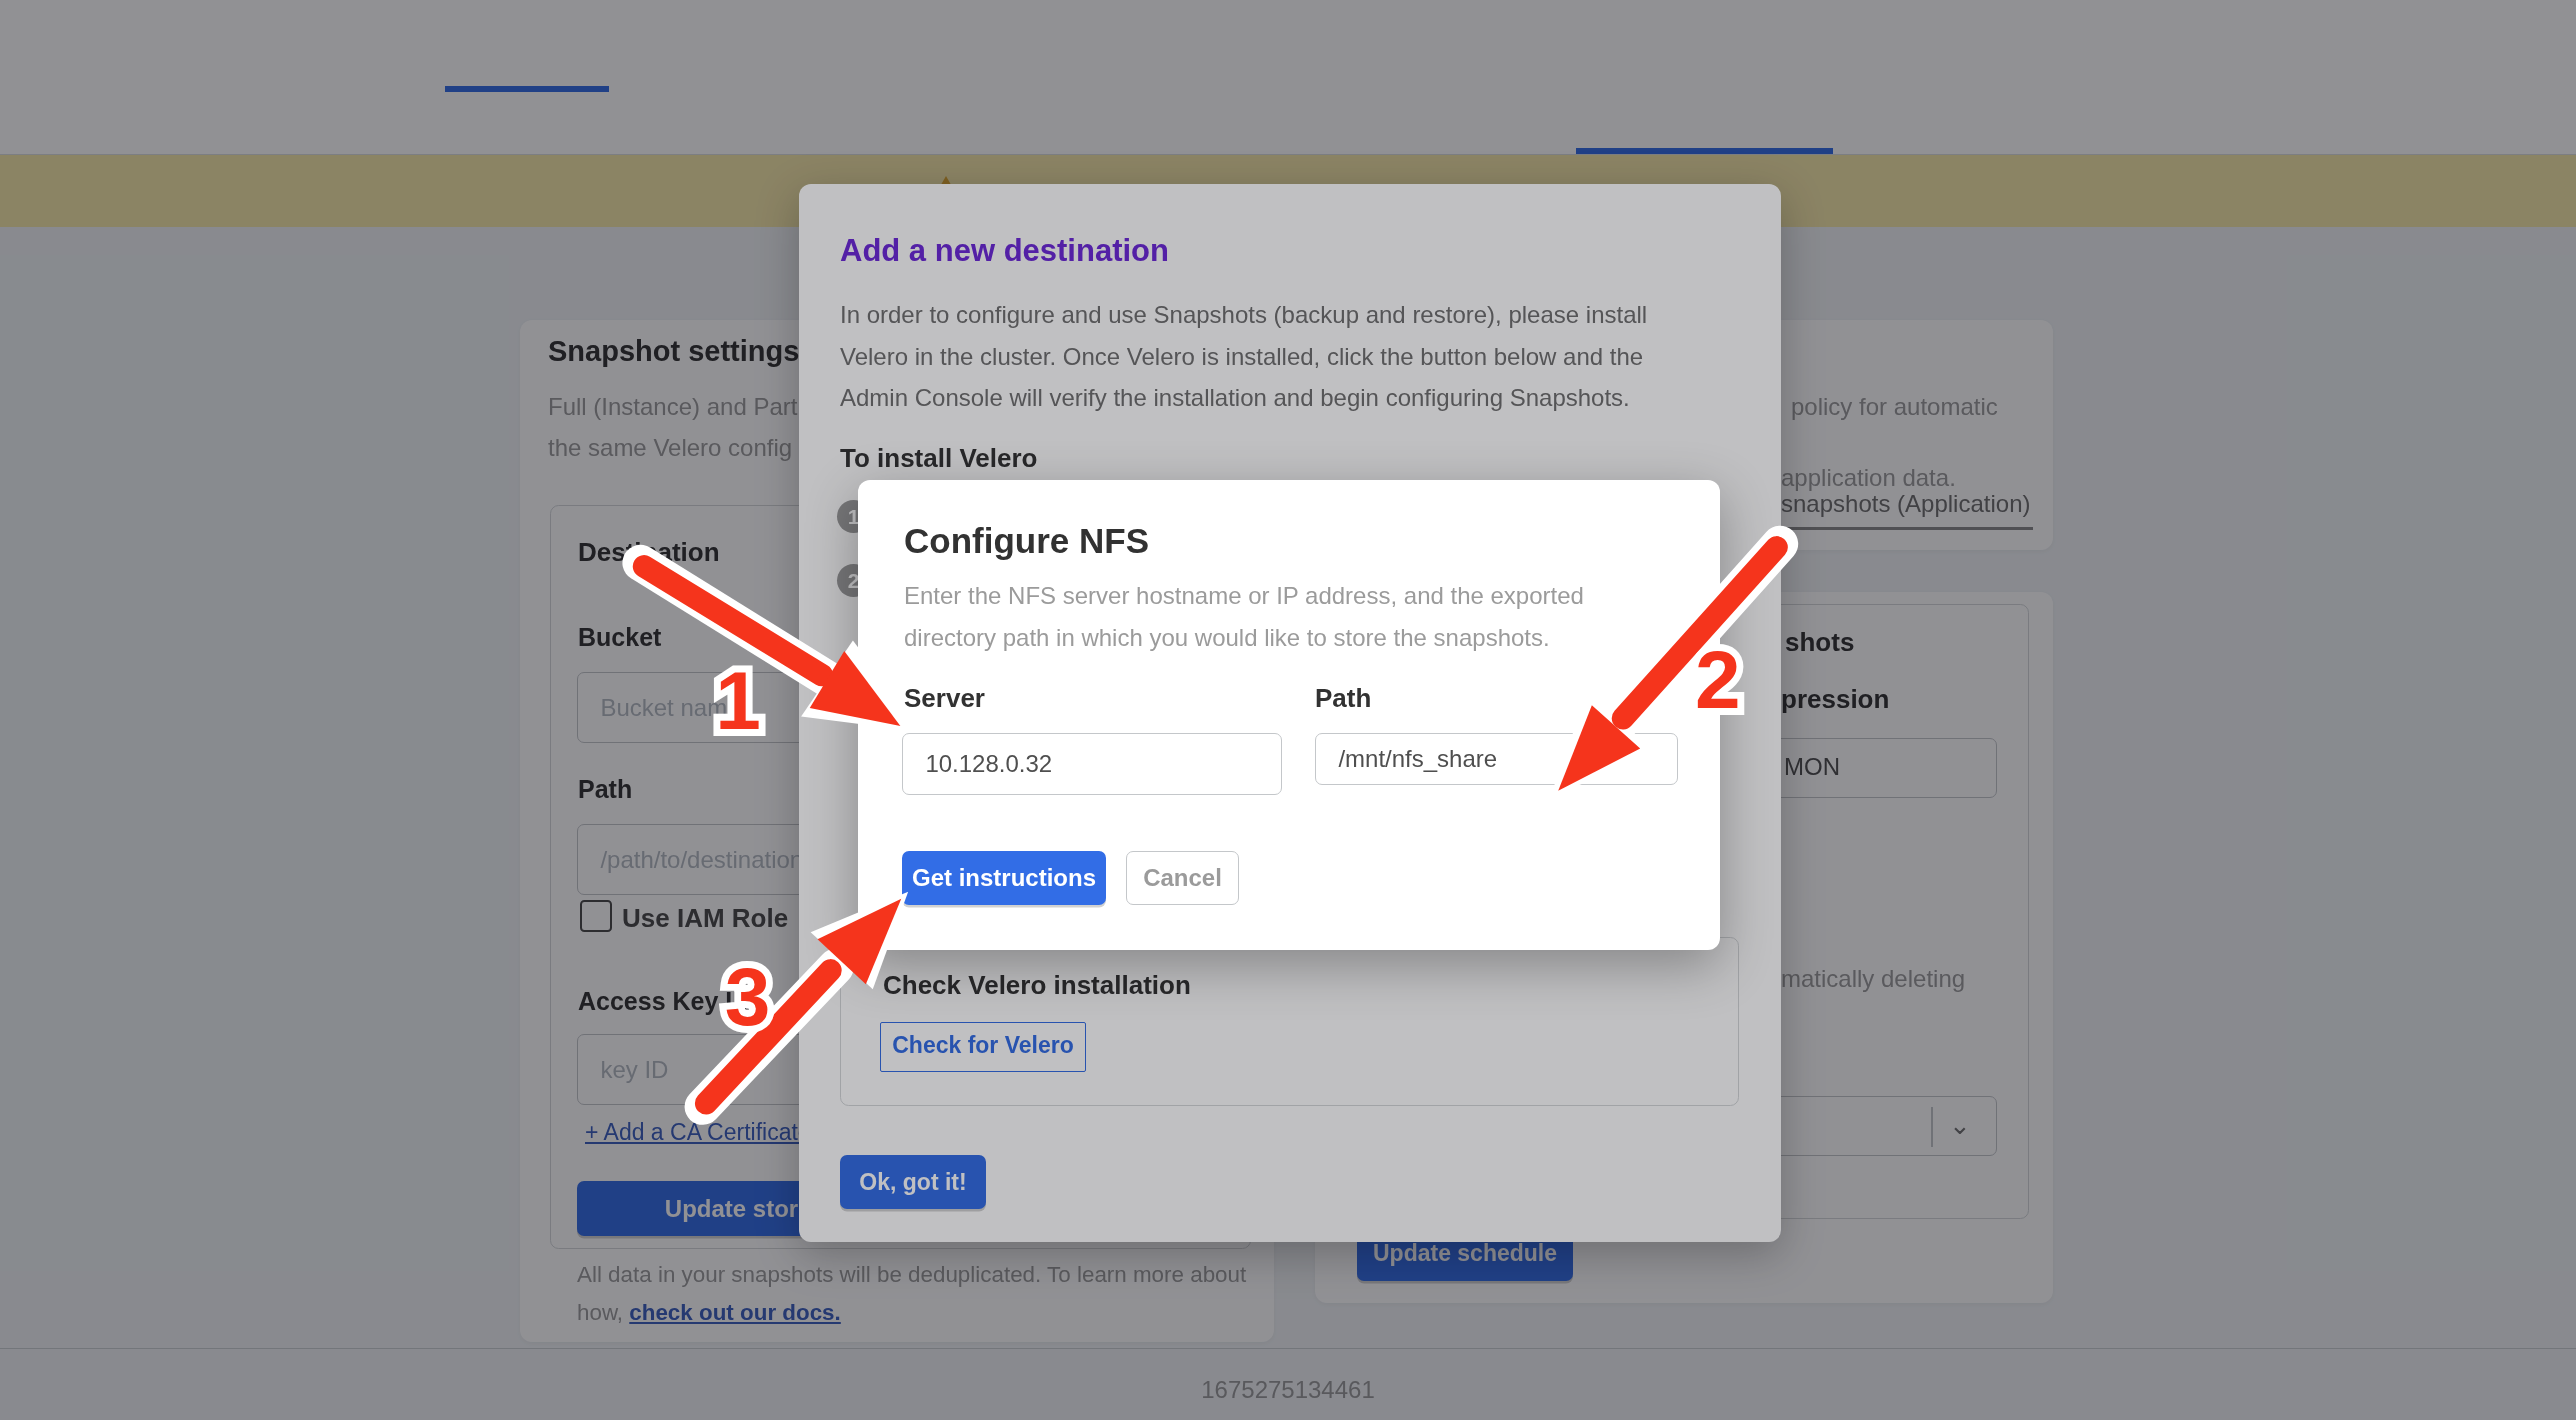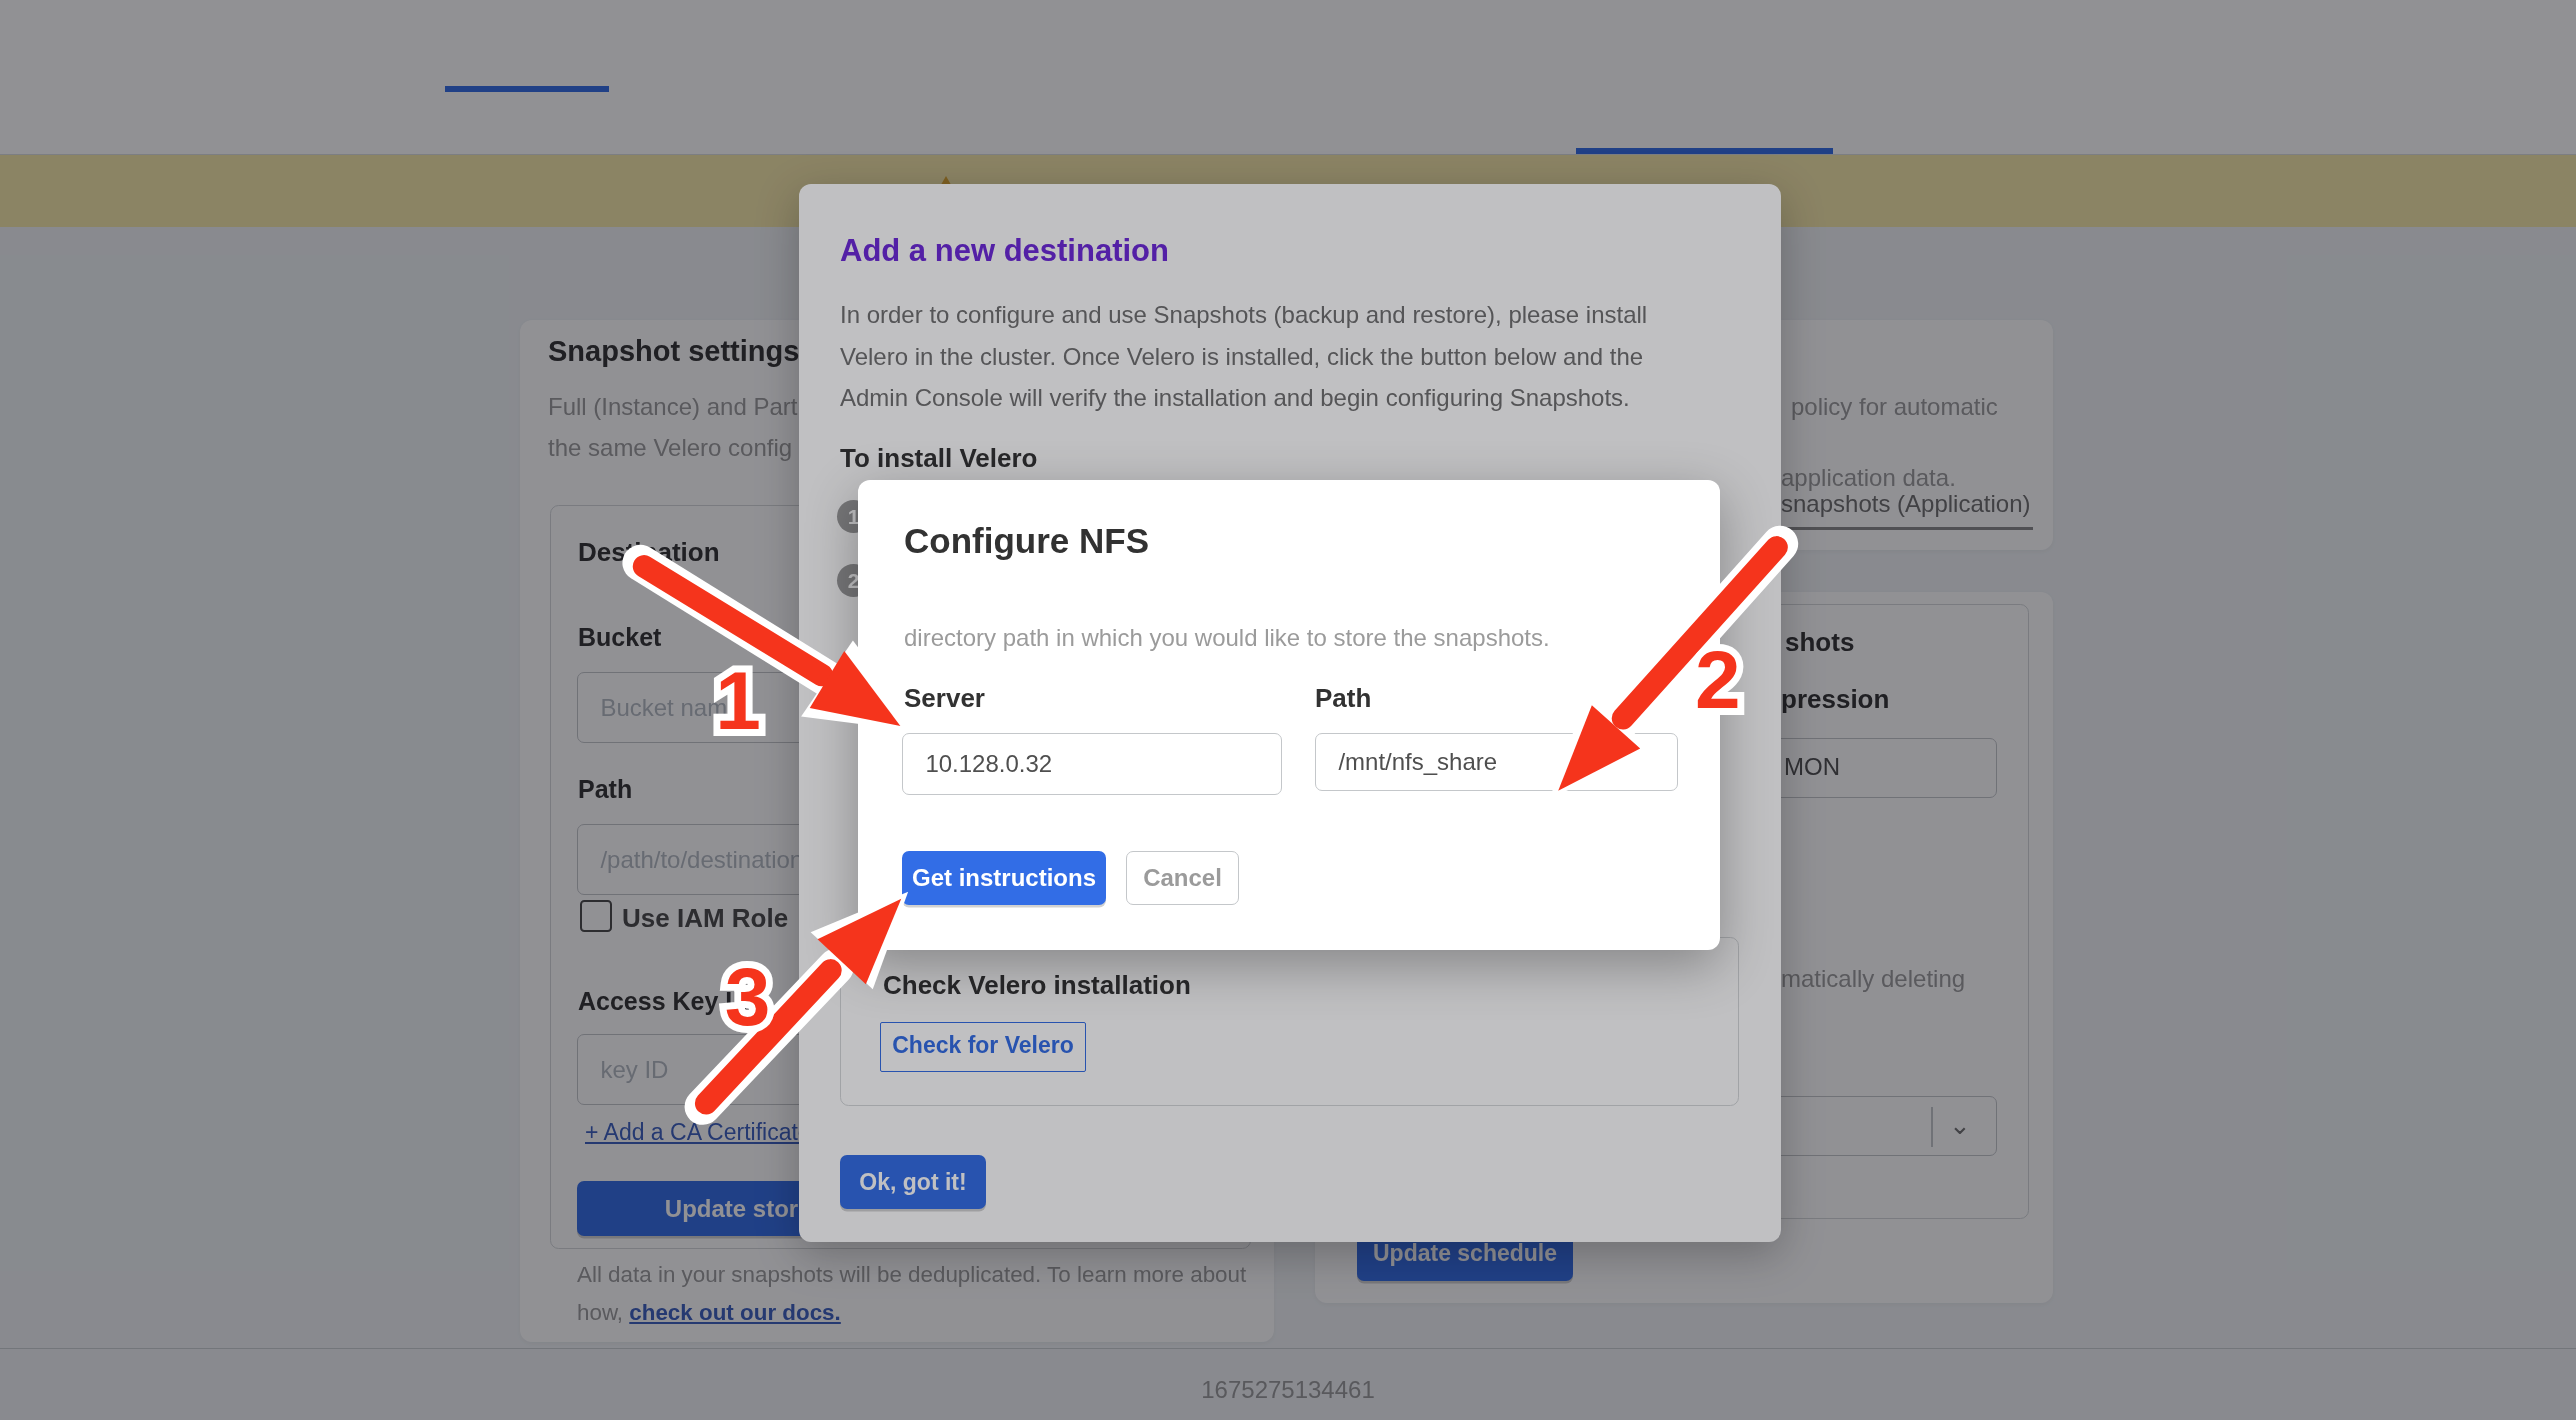--- a/index.html
+++ b/index.html
@@ -138,25 +138,26 @@
       <div class="abs" style="left:42px;top:32px;font-size:26px;font-weight:bold;color:#323232;">Check Velero installation</div>
       <div class="abs btn-outline-blue" style="left:39px;top:84px;width:204px;height:48px;line-height:45px;">Check for Velero</div>
     </div>
     <button class="abs btn-blue" style="left:41px;top:963px;width:146px;height:54px;font-size:23px;margin-top:8px;">Ok, got it!</button>
   </div>
 
   <div class="abs dim2"></div>
 
   <div class="abs modal2">
     <div class="abs" style="left:46px;top:41px;font-size:35px;font-weight:bold;color:#323232;">Configure NFS</div>
+    <div class="abs txt-gray" style="left:46px;top:102px;">Enter the NFS server hostname or IP address, and the exported</div>
     <div class="abs txt-gray" style="left:46px;top:144px;">directory path in which you would like to store the snapshots.</div>
     <div class="abs fld-label" style="left:46px;top:203px;font-size:26px;">Server</div>
     <div class="abs fld-label" style="left:457px;top:203px;font-size:26px;">Path</div>
     <input class="abs ui-input" style="left: 44px; top: 253px; width: 380px; height: 62px;" value="10.128.0.32">
-    <input class="abs ui-input" style="left: 457px; top: 253px; width: 363px; height: 58px;" value="/mnt/nfs_share">
+    <input class="abs ui-input" style="left: 457px; top: 253px; width: 363px; height: 52px;" value="/mnt/nfs_share">
     <button class="abs btn-blue" style="left:44px;top:371px;width:204px;height:54px;">Get instructions</button>
     <button class="abs btn-outline-gray" style="left:268px;top:371px;width:113px;height:54px;">Cancel</button>
   </div>
 
   <svg class="abs annot" width="2576" height="1421" viewBox="0 0 2984 1646">
 
     <g>
       <path d="M742 652 L958 786" stroke="#ffffff" stroke-width="42" stroke-linecap="round" fill="none"></path>
       <polygon points="928,830 988,742 1068,848" fill="#ffffff"></polygon>
       <path d="M746 656 L952 782" stroke="#f5341c" stroke-width="26" stroke-linecap="round" fill="none"></path>

